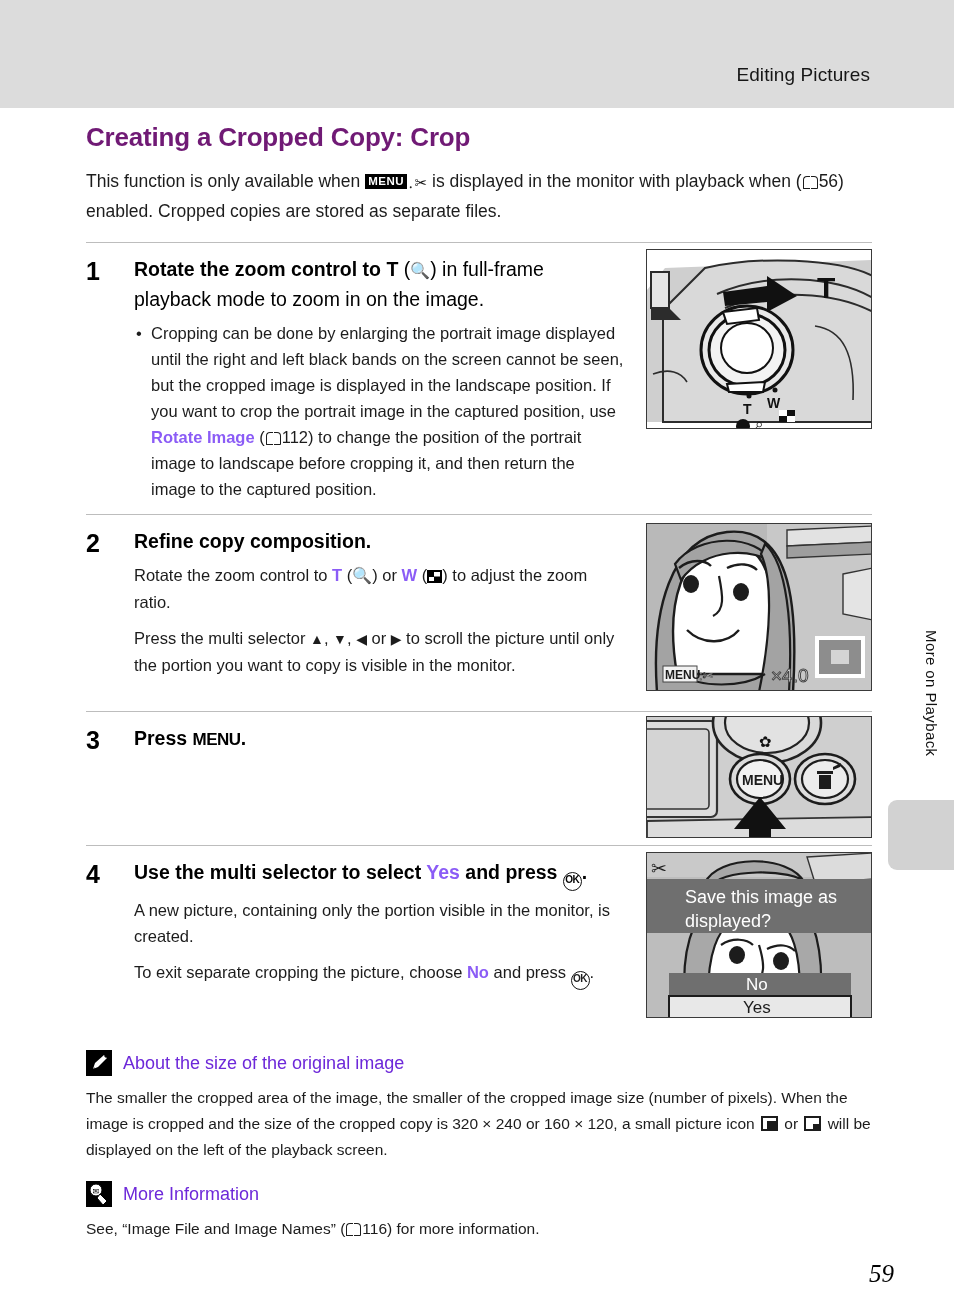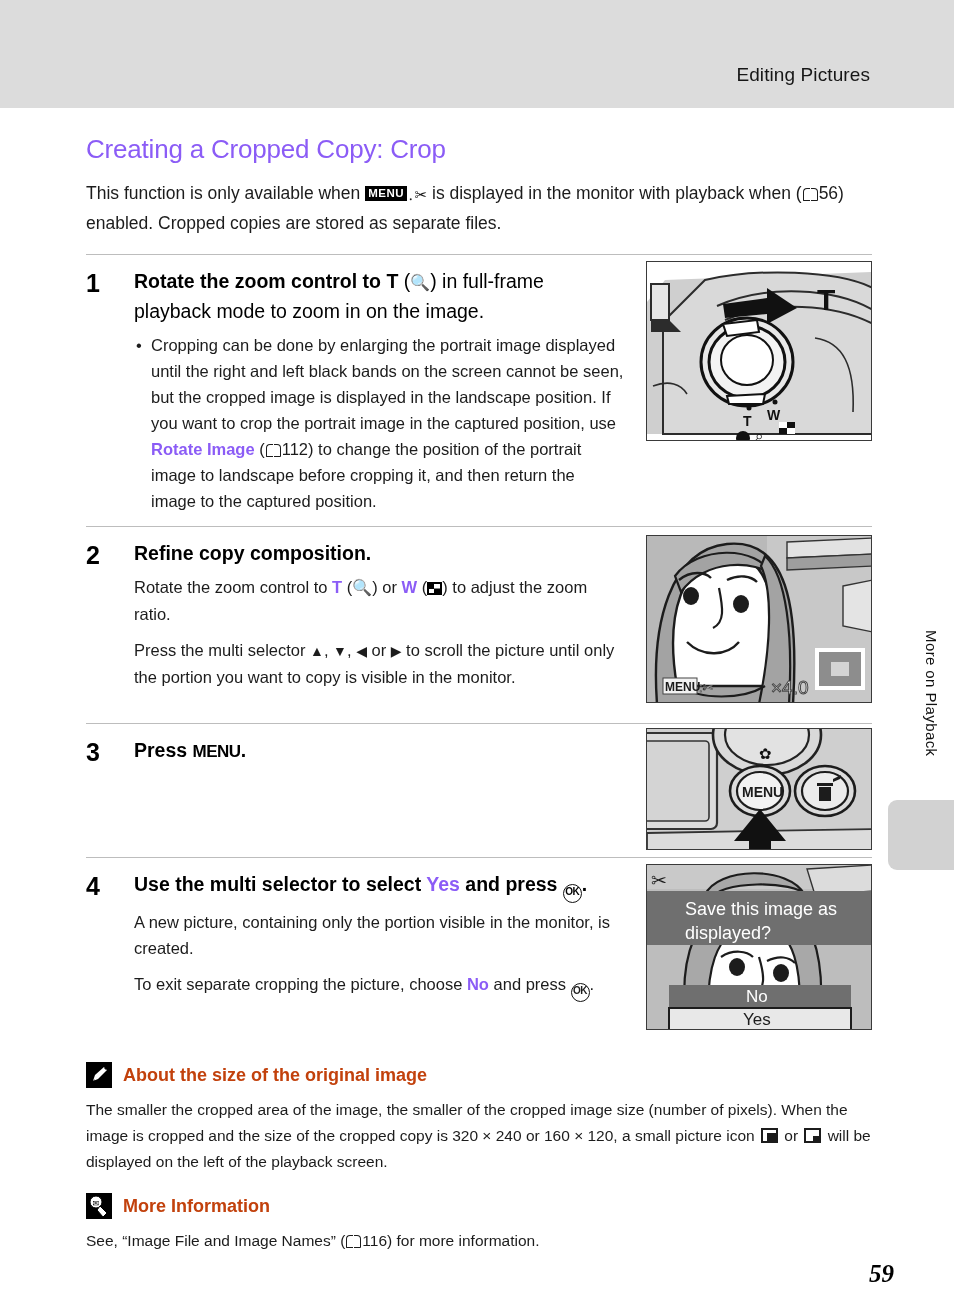--- a/index.html
+++ b/index.html
@@ -51,24 +51,24 @@
 
   
   .content {
     position: absolute;
     left: 86px; top: 118px;
     width: 786px;
   }
 
   h1.page-title {
     font-size: 26px;
-    font-weight: normal;
-    margin: 16px 0 14px 0;
+    font-weight: bold;
+    margin: 4px 0 14px 0;
     letter-spacing: -0.2px;
-    color: #8b5cf6;
+    color: #701a75;
   }
 
   .intro {
     font-size: 17.5px;
     line-height: 29px;
     margin: 0 0 16px 0;
     color: #1c1c1c;
   }
 
   hr.sep {
@@ -150,35 +150,35 @@
     margin-bottom: 9px;
   }
   .note-icon {
     width: 26px; height: 26px;
     background: #000;
     position: relative;
     flex: none;
   }
   .note-title {
     font-size: 18px;
-    font-weight: bold;
-    color: #c2410c;
+    font-weight: normal;
+    color: #6d28d9;
   }
   .note-text {
     font-size: 15.5px;
     line-height: 26px;
     color: #1c1c1c;
     margin: 0;
   }
 
   .page-number {
     position: absolute;
     right: 60px; bottom: 26px;
     font-size: 25px;
-    font-weight: bold;
+    font-weight: normal;
     font-style: italic;
     font-family: "Liberation Serif", serif;
     color: #000;
   }
 
   
   .menu-badge {
     display: inline-block;
     background: #000;
     color: #fff;

